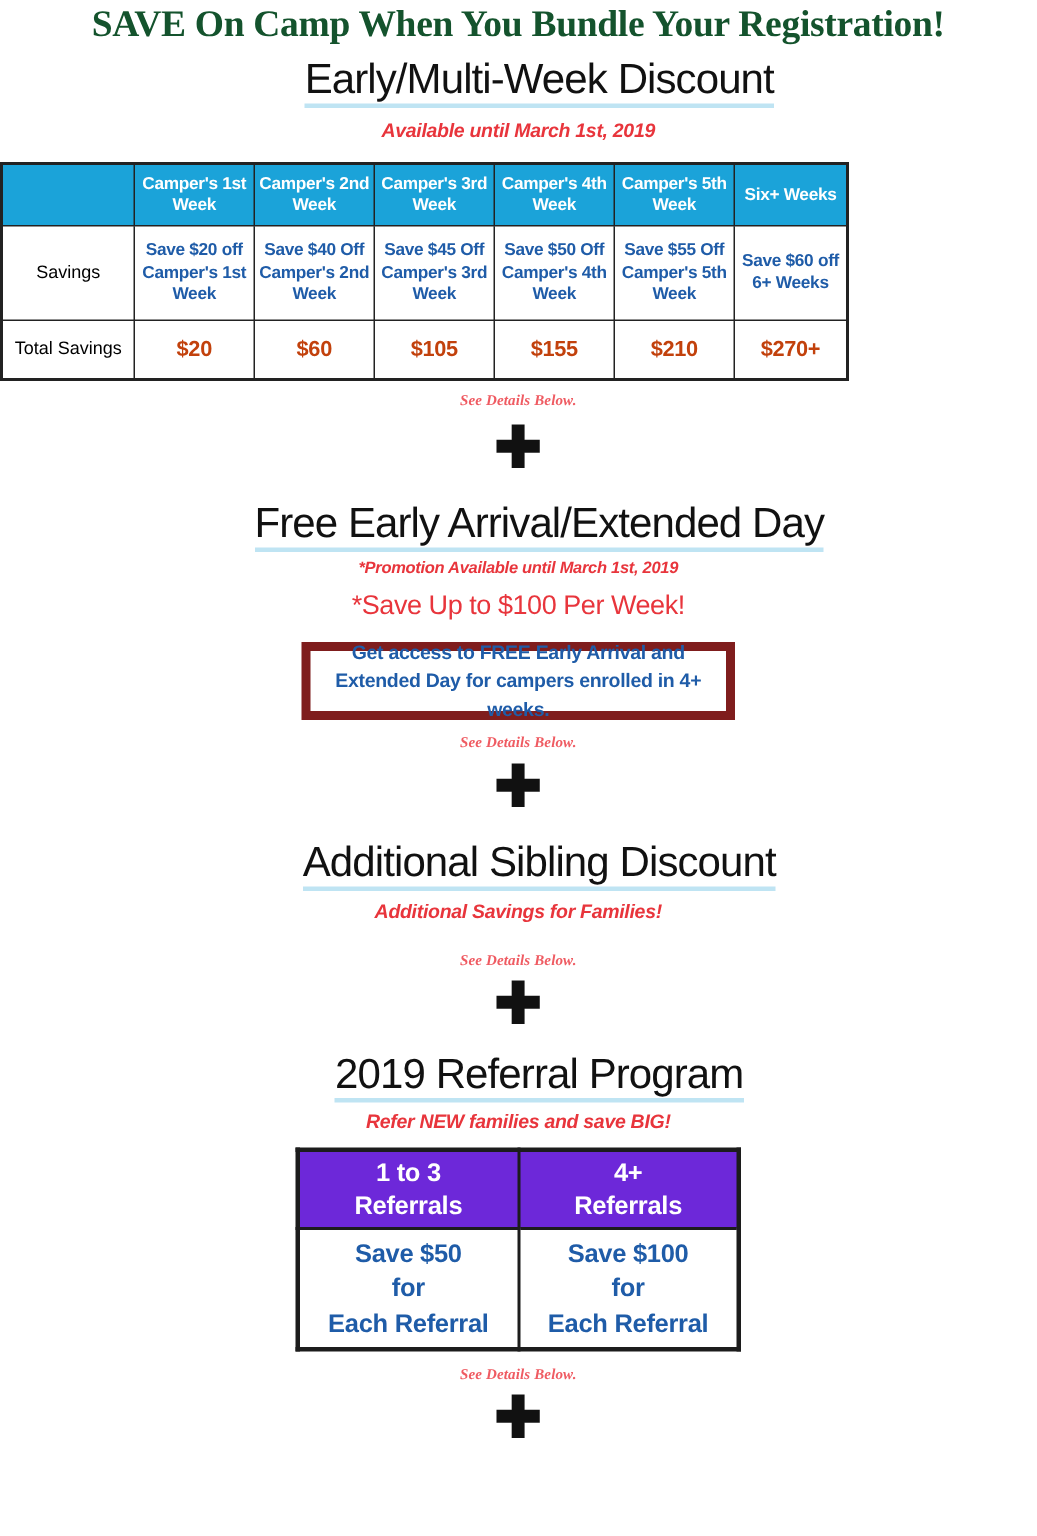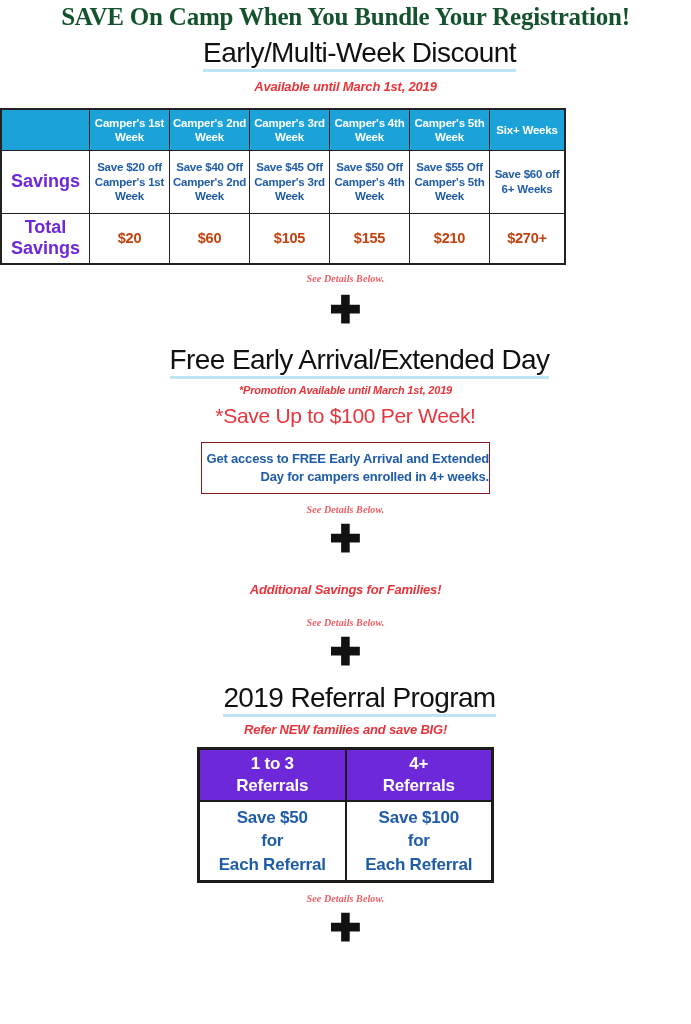--- a/index.html
+++ b/index.html
@@ -59,21 +59,21 @@
     letter-spacing: -0.2px;
     margin: 0;
   }
   .subtitle.small {
     font-size: 11px;
   }
   .redline {
     text-align: center;
     font-family: "Liberation Sans", sans-serif;
     font-weight: normal;
-    font-size: 21px;
+    font-size: 18px;
     color: #e8353c;
     letter-spacing: -0.3px;
     margin: 0;
   }
 
   
   .see-details {
     text-align: center;
     font-family: "Liberation Serif", serif;
     font-style: italic;
@@ -118,51 +118,51 @@
     font-size: 11.5px;
     font-weight: bold;
     height: 34px;
     line-height: 1.22;
     letter-spacing: -0.2px;
   }
   table.disc thead th.blank {
     background: #1ba3d9;
   }
   .rowlabel {
-    font-size: 18px;
-    font-weight: bold;
-    color: #6d28d9;
+    font-size: 12px;
+    font-weight: normal;
+    color: #000000;
     line-height: 1.2;
   }
   .bluecell {
     font-size: 11.5px;
     font-weight: bold;
     color: #1f5ca8;
     line-height: 1.25;
     letter-spacing: -0.2px;
   }
   .totalcell {
     font-size: 14.5px;
     font-weight: bold;
     color: #c2410c;
     letter-spacing: -0.2px;
   }
   tr.savings-row td { height: 56px; }
   tr.total-row td { height: 32px; }
 
   
   .box {
-    border: 1px solid #7f1d1d;
+    border: 6px solid #7f1d1d;
     background: #ffffff;
     box-sizing: border-box;
     margin: 0 auto;
     display: flex;
     align-items: center;
     justify-content: center;
-    text-align: right;
+    text-align: center;
   }
   .box .box-text {
     color: #1f5ca8;
     font-weight: bold;
     line-height: 1.45;
     letter-spacing: -0.2px;
   }
   #early-box {
     width: 289px;
     height: 52px;
@@ -287,20 +287,21 @@
     <div class="box-text">Get access to FREE Early Arrival and Extended Day for campers enrolled in 4+ weeks.</div>
   </div>
 
   <div class="sp10"></div>
   <div class="see-details">See Details Below.</div>
   <div class="sp8"></div>
   <div class="plus">✚</div>
 
   <div class="sp18"></div>
 
+  <h1 class="section-title"><span class="ul">Additional Sibling Discount</span></h1>
 
   <div class="sp8"></div>
 
   <div class="subtitle">Additional Savings for Families!</div>
 
   <div class="sp10"></div>
 
 
   <div class="sp10"></div>
   <div class="see-details">See Details Below.</div>

